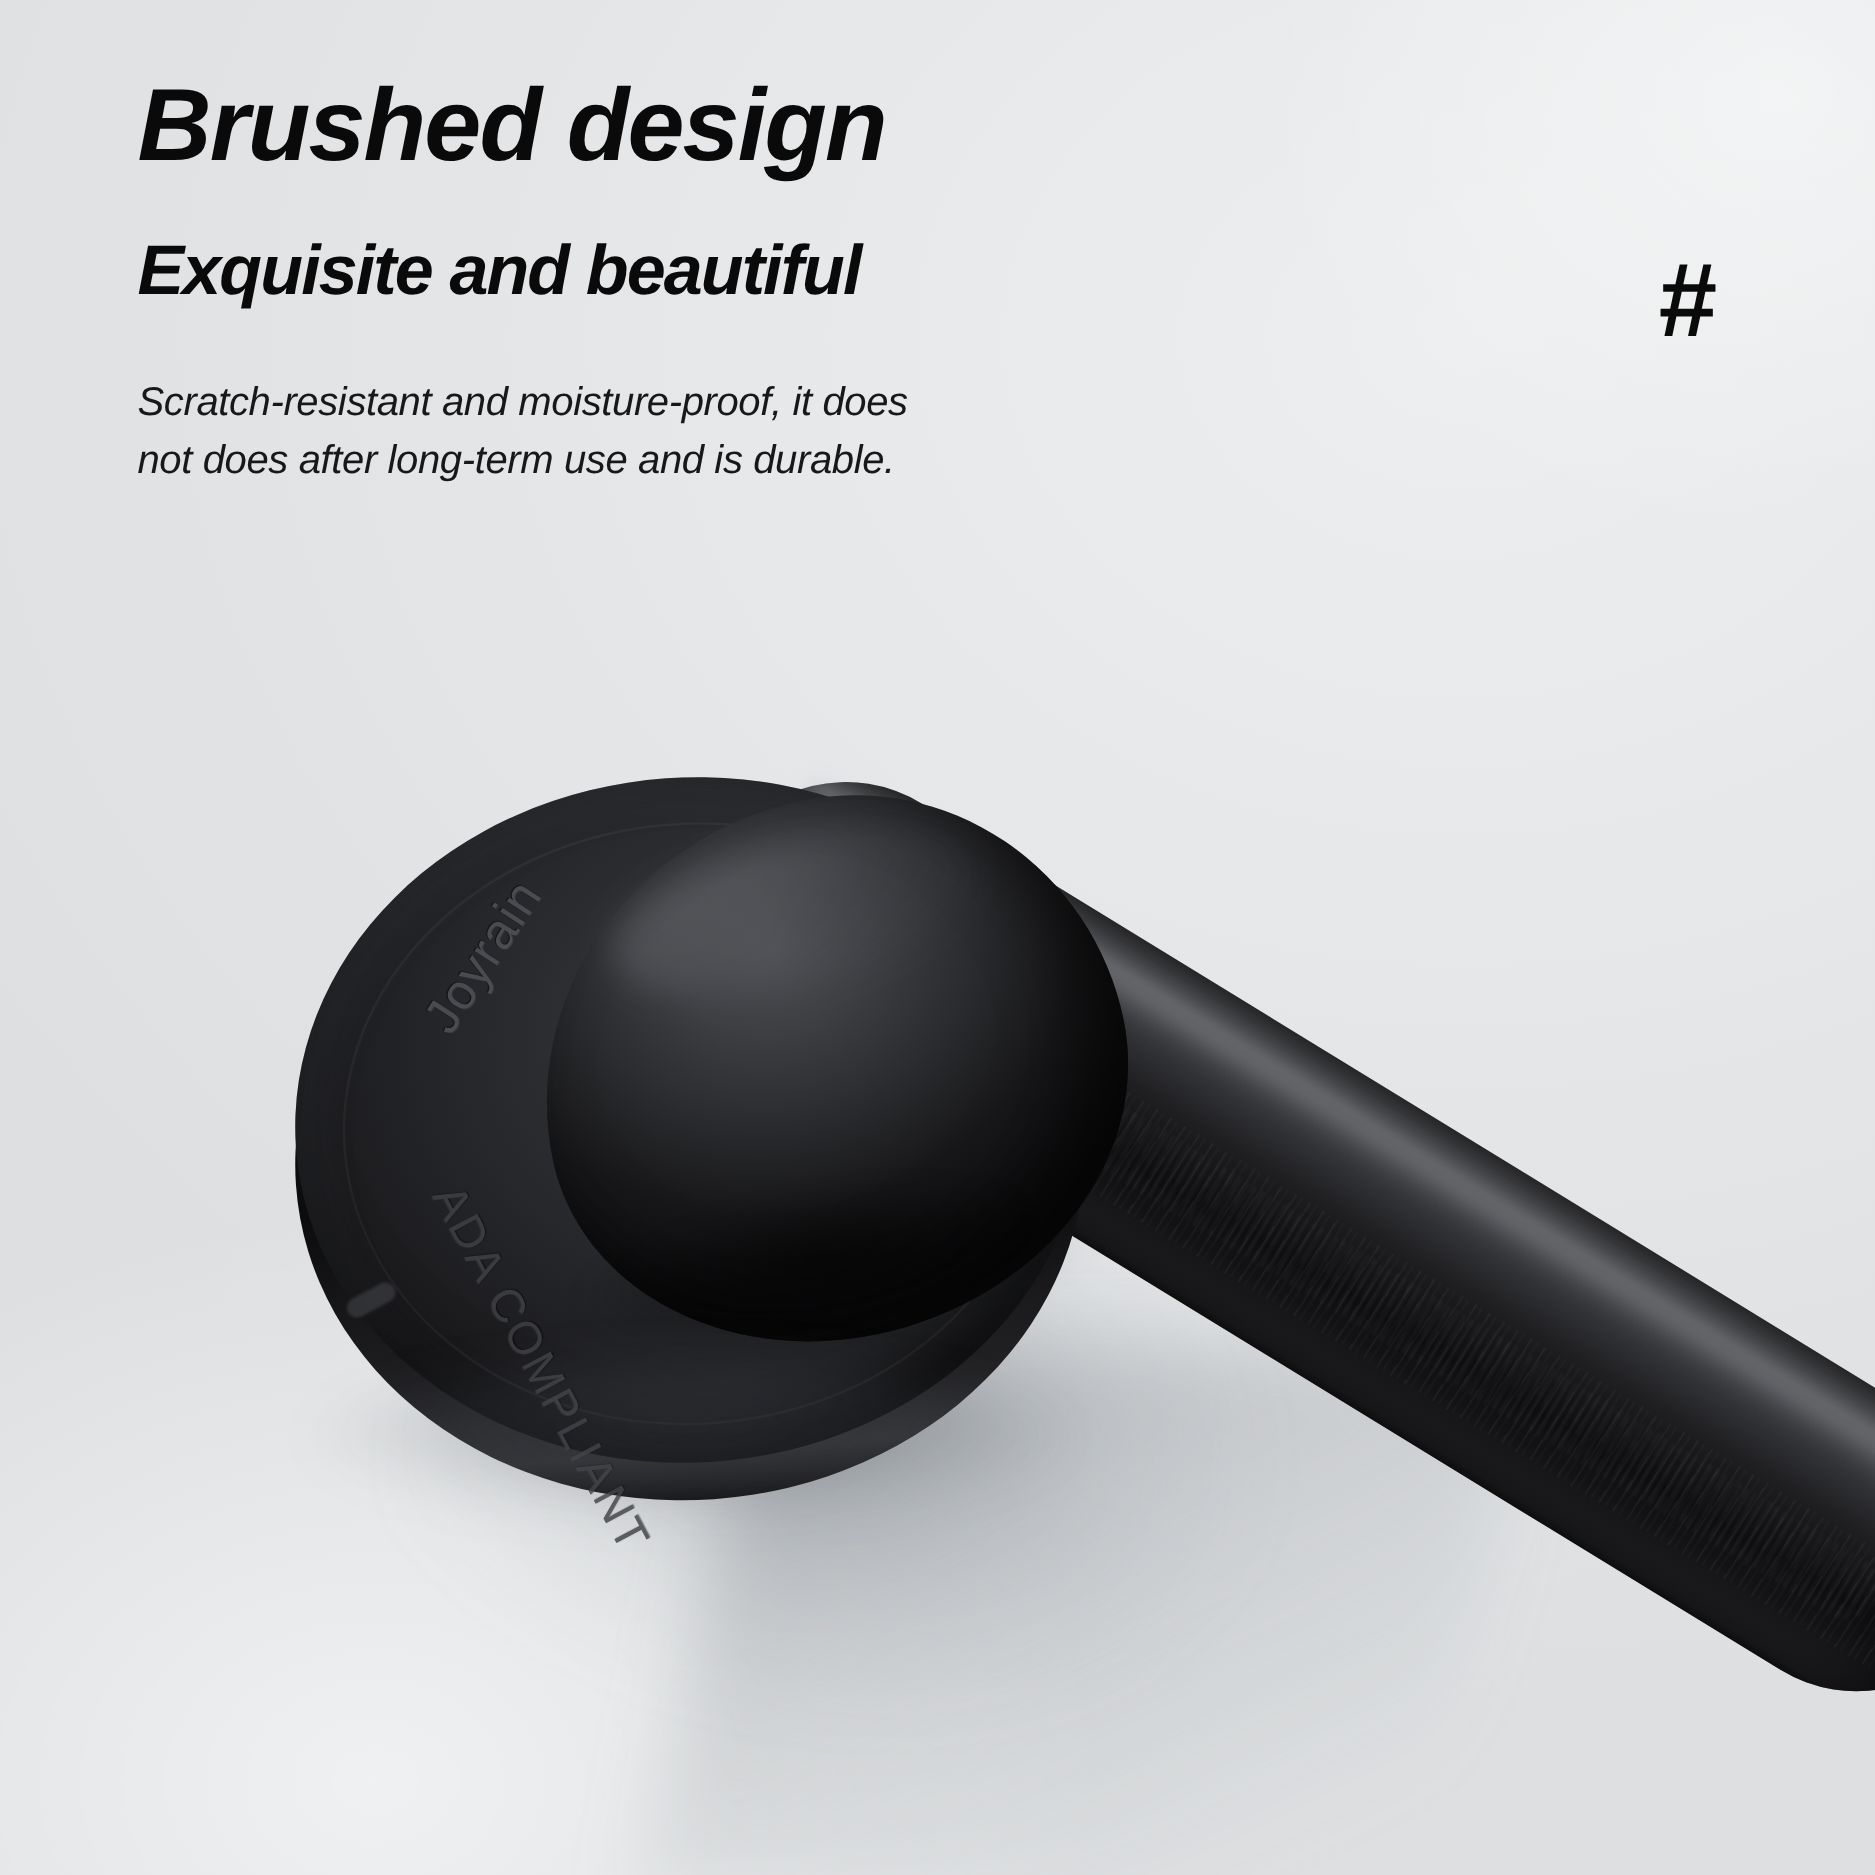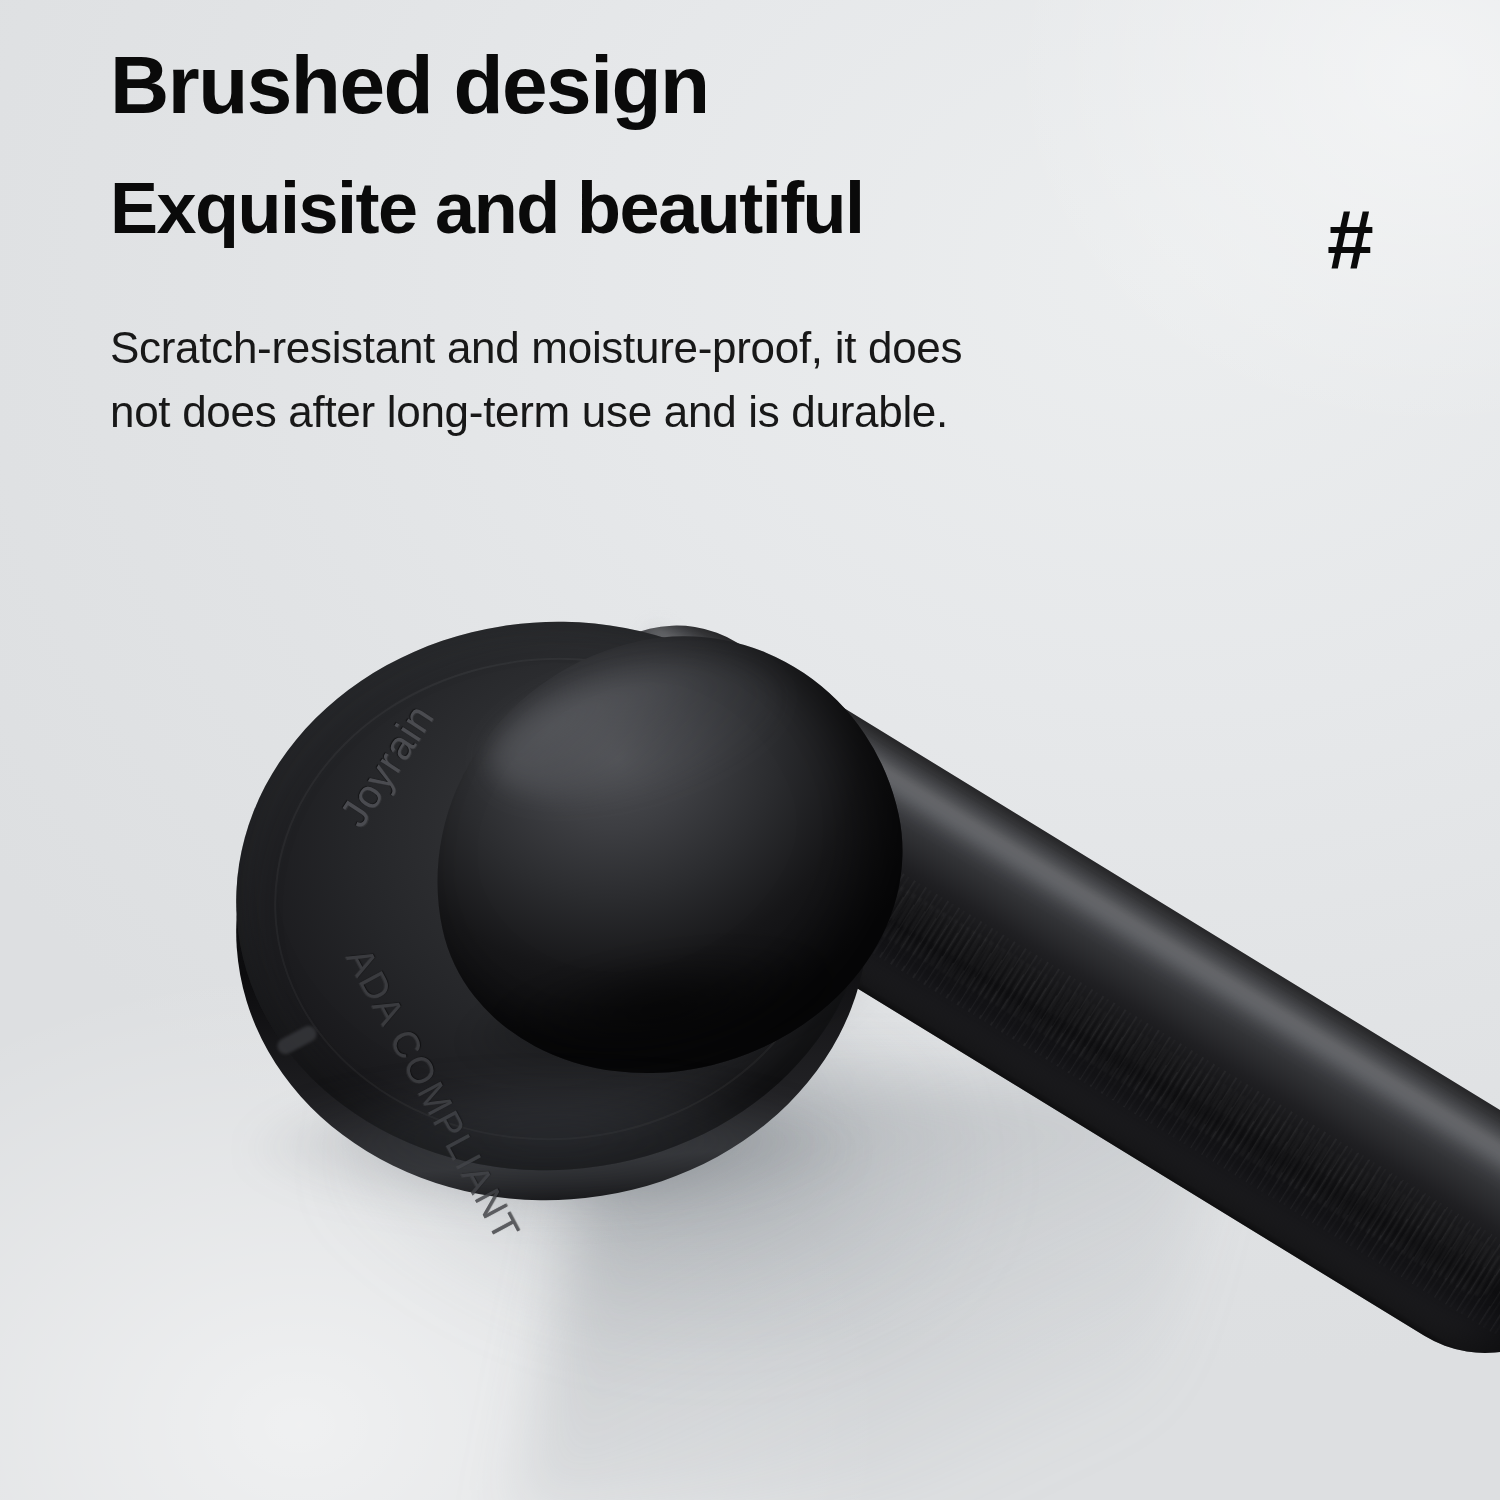--- a/index.html
+++ b/index.html
@@ -27,40 +27,41 @@
     background:
       radial-gradient(ellipse 900px 700px at 20% 95%, rgba(255,255,255,0.55) 0%, rgba(255,255,255,0) 65%),
       radial-gradient(ellipse 700px 600px at 95% 5%, rgba(255,255,255,0.45) 0%, rgba(255,255,255,0) 60%);
     pointer-events: none;
   }
 
   
   .copy {
     position: absolute;
     left: 110px;
-    top: 44px;
+    top: 60px;
     width: 1140px;
+    font-style: italic;
   }
   .headline {
     font-size: 82px;
     font-weight: bold;
     color: #0a0a0a;
     letter-spacing: -1.5px;
     line-height: 1.0;
     margin: 0 0 0 0;
     white-space: nowrap;
   }
   .headline.second {
-    font-size: 72px;
+    font-size: 56px;
     margin-top: 46px;
     letter-spacing: -1.5px;
   }
   .subcopy {
-    margin-top: 72px;
-    font-size: 44px;
+    margin-top: 54px;
+    font-size: 32px;
     font-weight: normal;
     color: #181818;
     line-height: 1.45;
     letter-spacing: -0.3px;
   }
   .subcopy .line { display: block; white-space: nowrap; }
 
   .hash-mark {
     position: absolute;
     left: 1327px;

